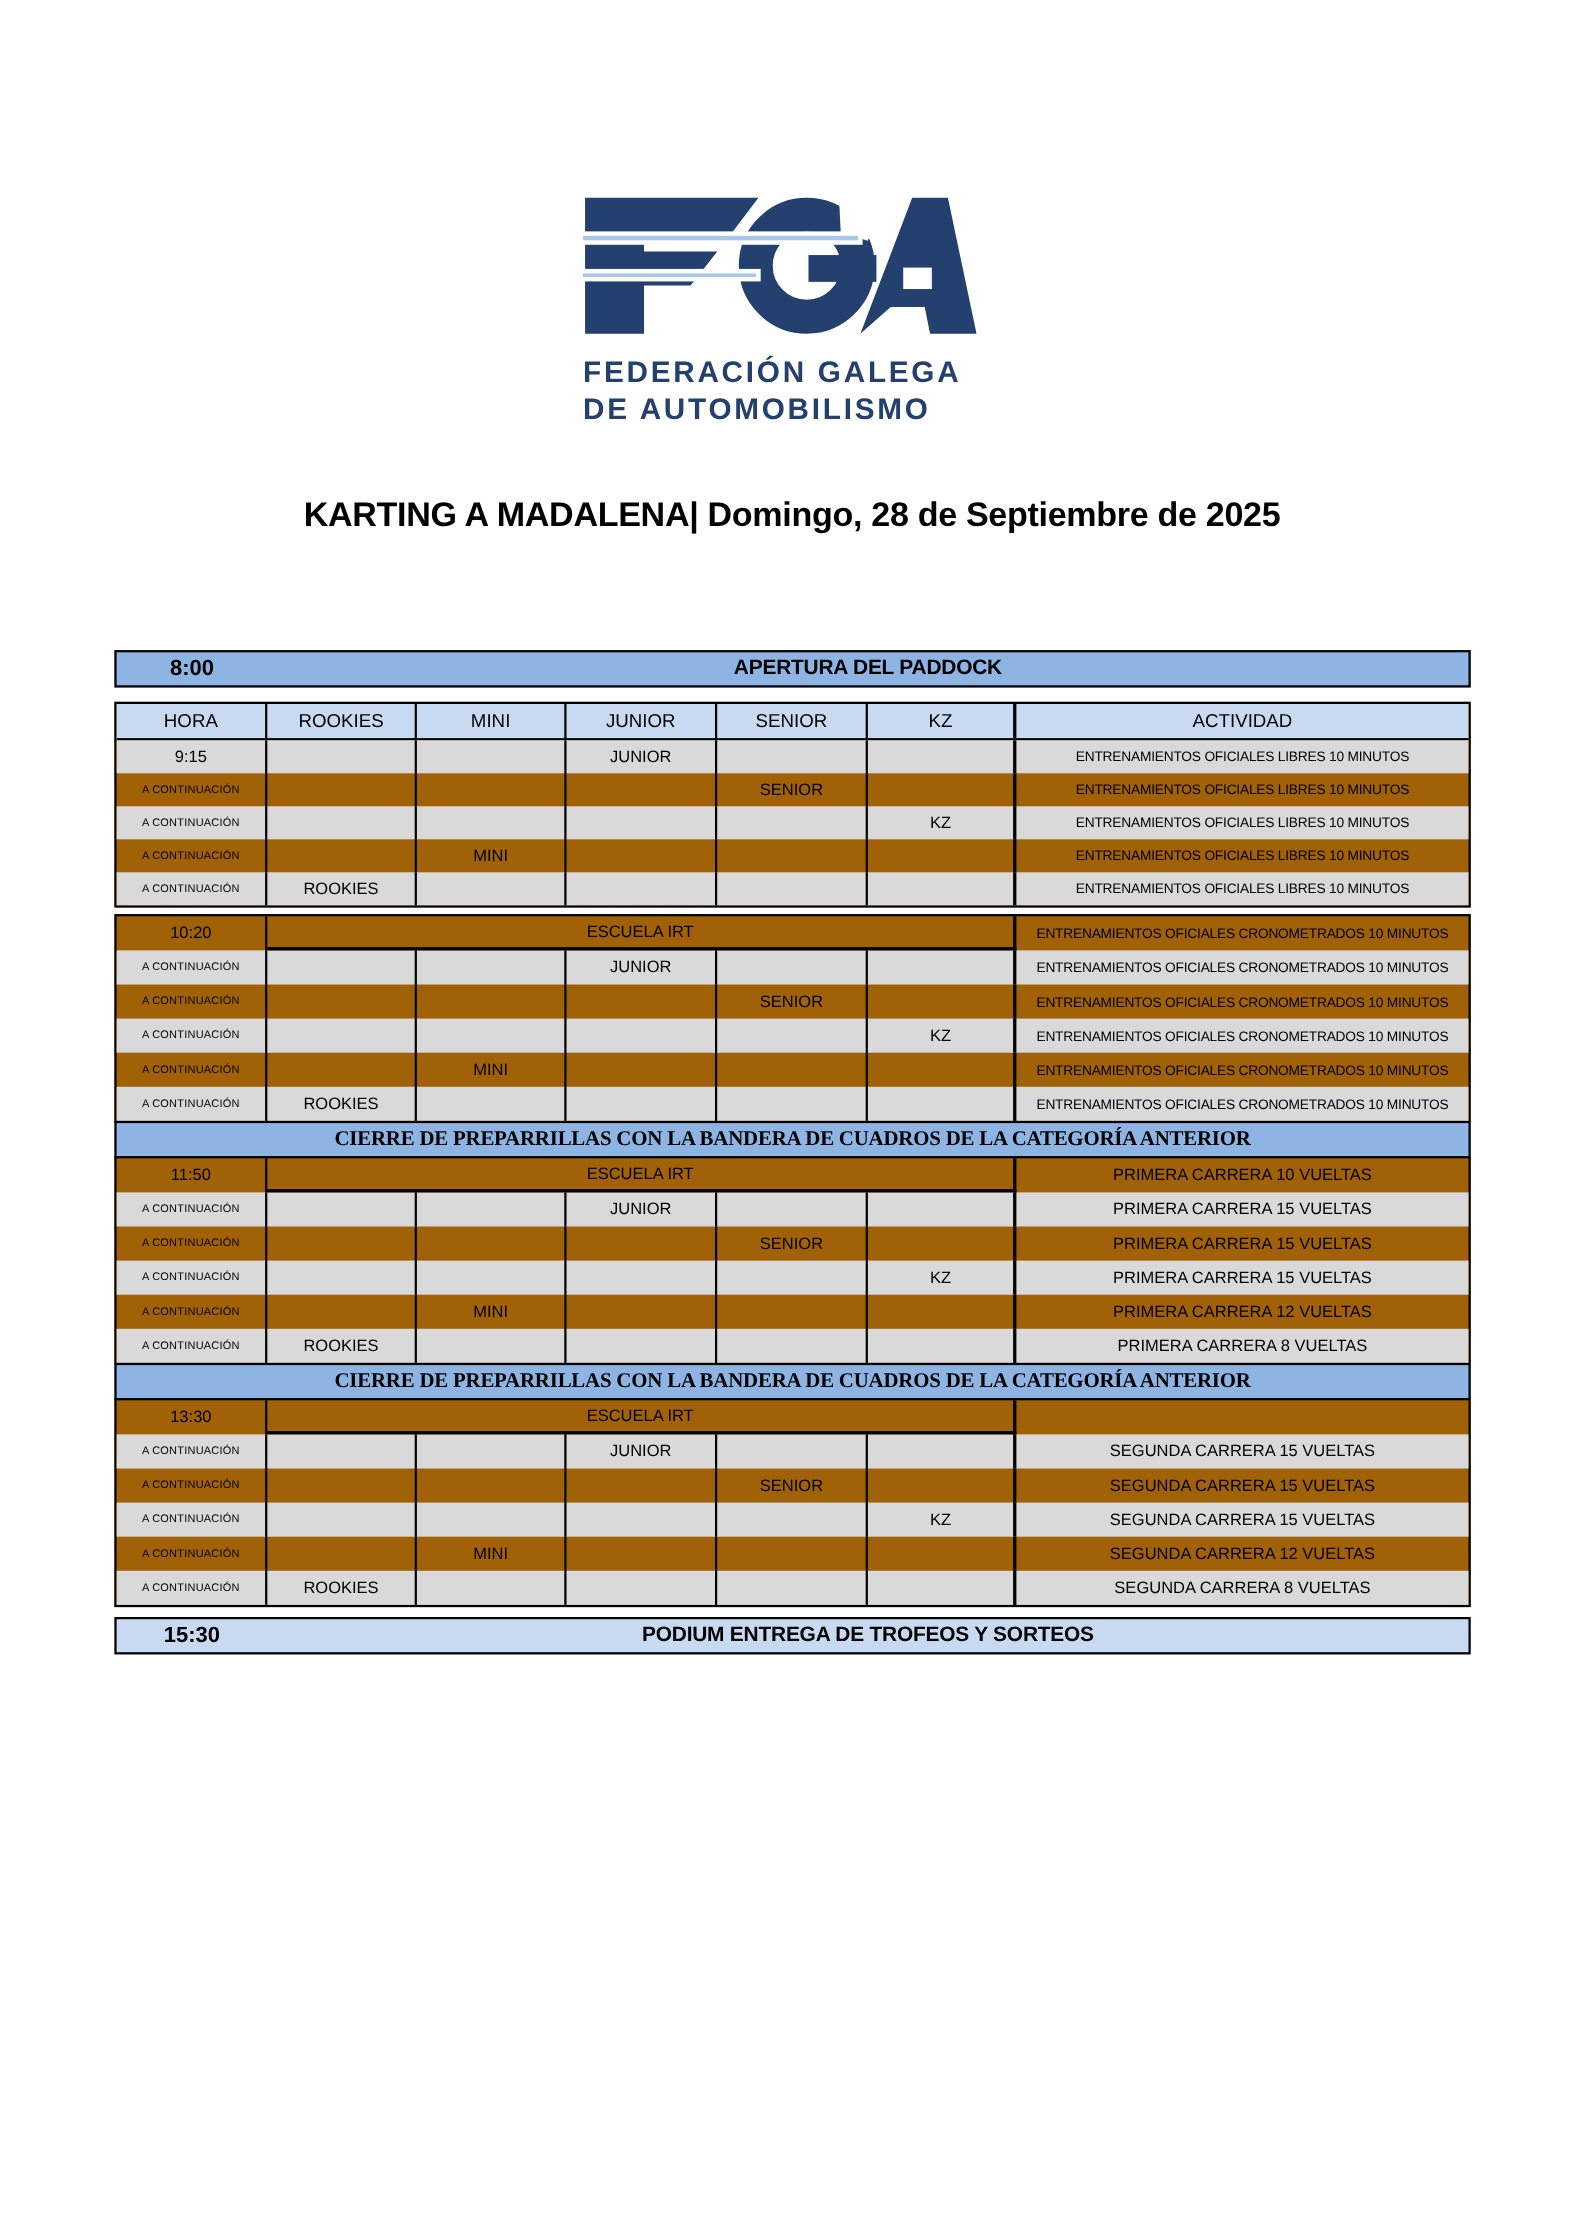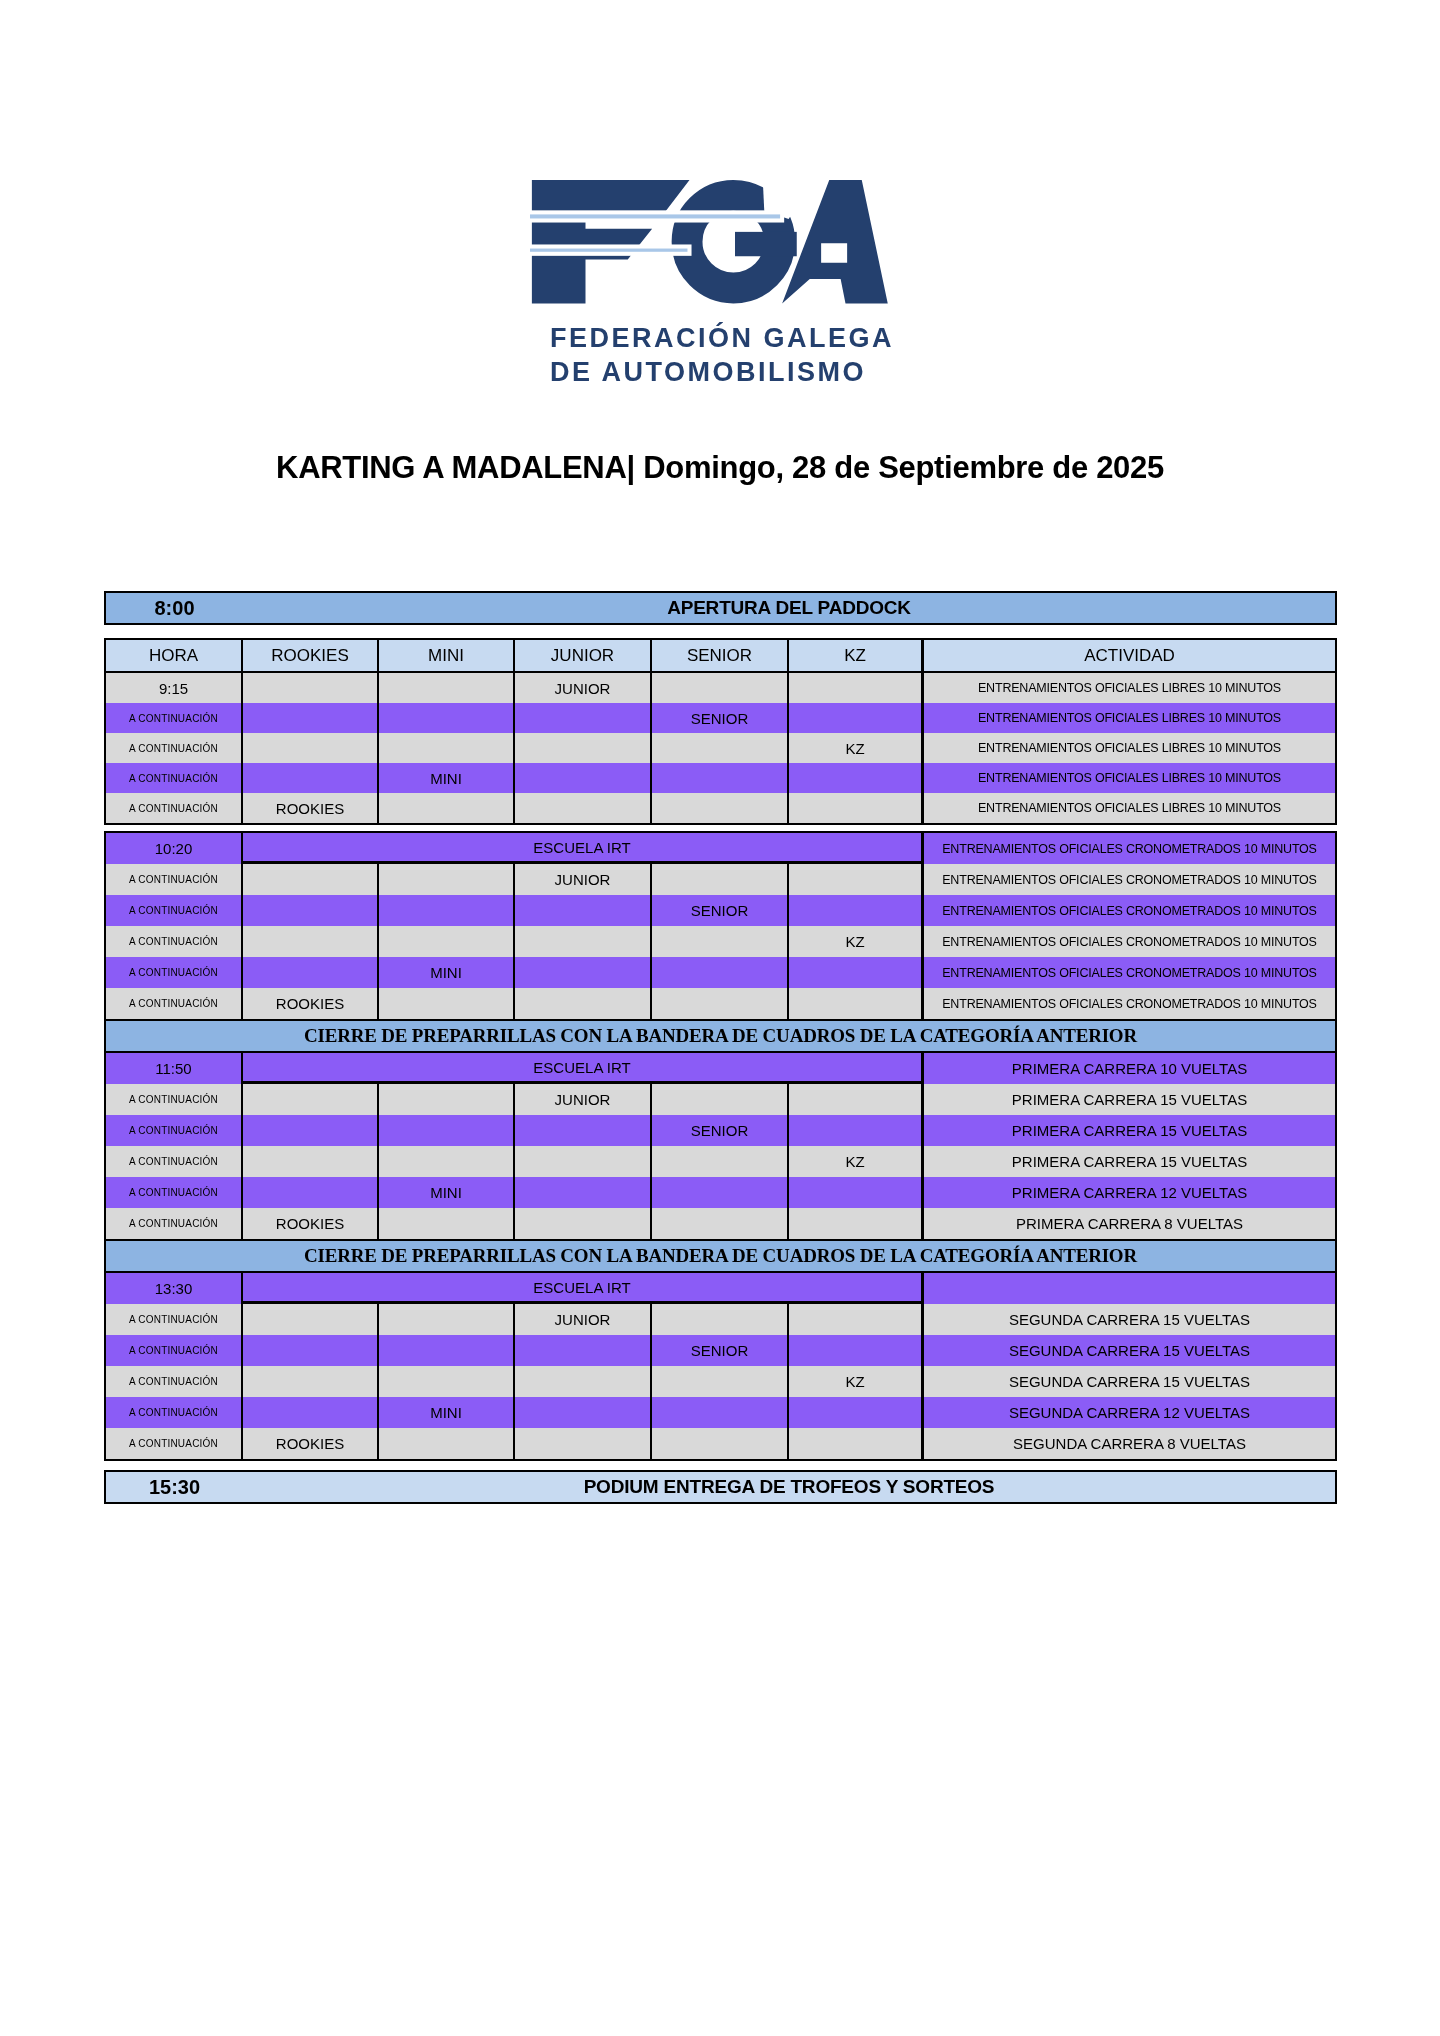--- a/index.html
+++ b/index.html
@@ -5,39 +5,39 @@
   html,body { margin:0; padding:0; background:#fff; }
   .page {
     position:relative; width:1440px; height:2036px; background:#fff;
     font-family:"Liberation Sans", sans-serif; color:#000; overflow:hidden;
   }
 
   
   .logo { position:absolute; left:530px; top:175px; width:380px; }
   .logo svg { display:block; width:358px; height:130px; }
   .fed { color:#24406E; font-weight:bold; font-size:27px; letter-spacing:2.5px;
-         line-height:34px; margin-top:16px; white-space:nowrap;margin-left:20px; }
+         line-height:34px; margin-top:16px; white-space:nowrap; }
 
   
   .title { position:absolute; top:450px; left:0; width:1440px; text-align:center;
            font-size:31px; font-weight:bold; letter-spacing:-0.3px; }
 
   
   .sheet { position:absolute; left:104px; top:591px; width:1233px; }
 
   .banner { box-sizing:border-box; border:2px solid #000; height:34px;
             display:grid; grid-template-columns:137px 1fr; align-items:center;
             font-weight:bold; font-size:19px; }
   .banner.mid   { background:#8DB4E2; }
   .banner.light { background:#C7DAF1; }
   .banner.single{ grid-template-columns:1fr;font-family:Liberation Serif, serif; }
   .btime  { text-align:center; font-size:20px; }
   .blabel { text-align:center; letter-spacing:-0.2px; }
 
-  .tblock { box-sizing:border-box; border:2px solid #000; background:#8b5cf6; }
+  .tblock { box-sizing:border-box; border:2px solid #000; background:#a16207; }
   .tb1 { margin-top:13px; }
   .tb2 { margin-top:6px; }
   .flush { margin-top:-2px; }
   .podium { margin-top:9px; }
 
   .tr  { display:grid; grid-template-columns:137px 136px 136px 137px 137px 135px 1fr; height:30px; }
   .tr2 { height:31px; }
   .trm { display:grid; grid-template-columns:137px 681px 1fr; height:31px;border-radius:12px; }
   .g   { background:#D9D9D9; }
 

